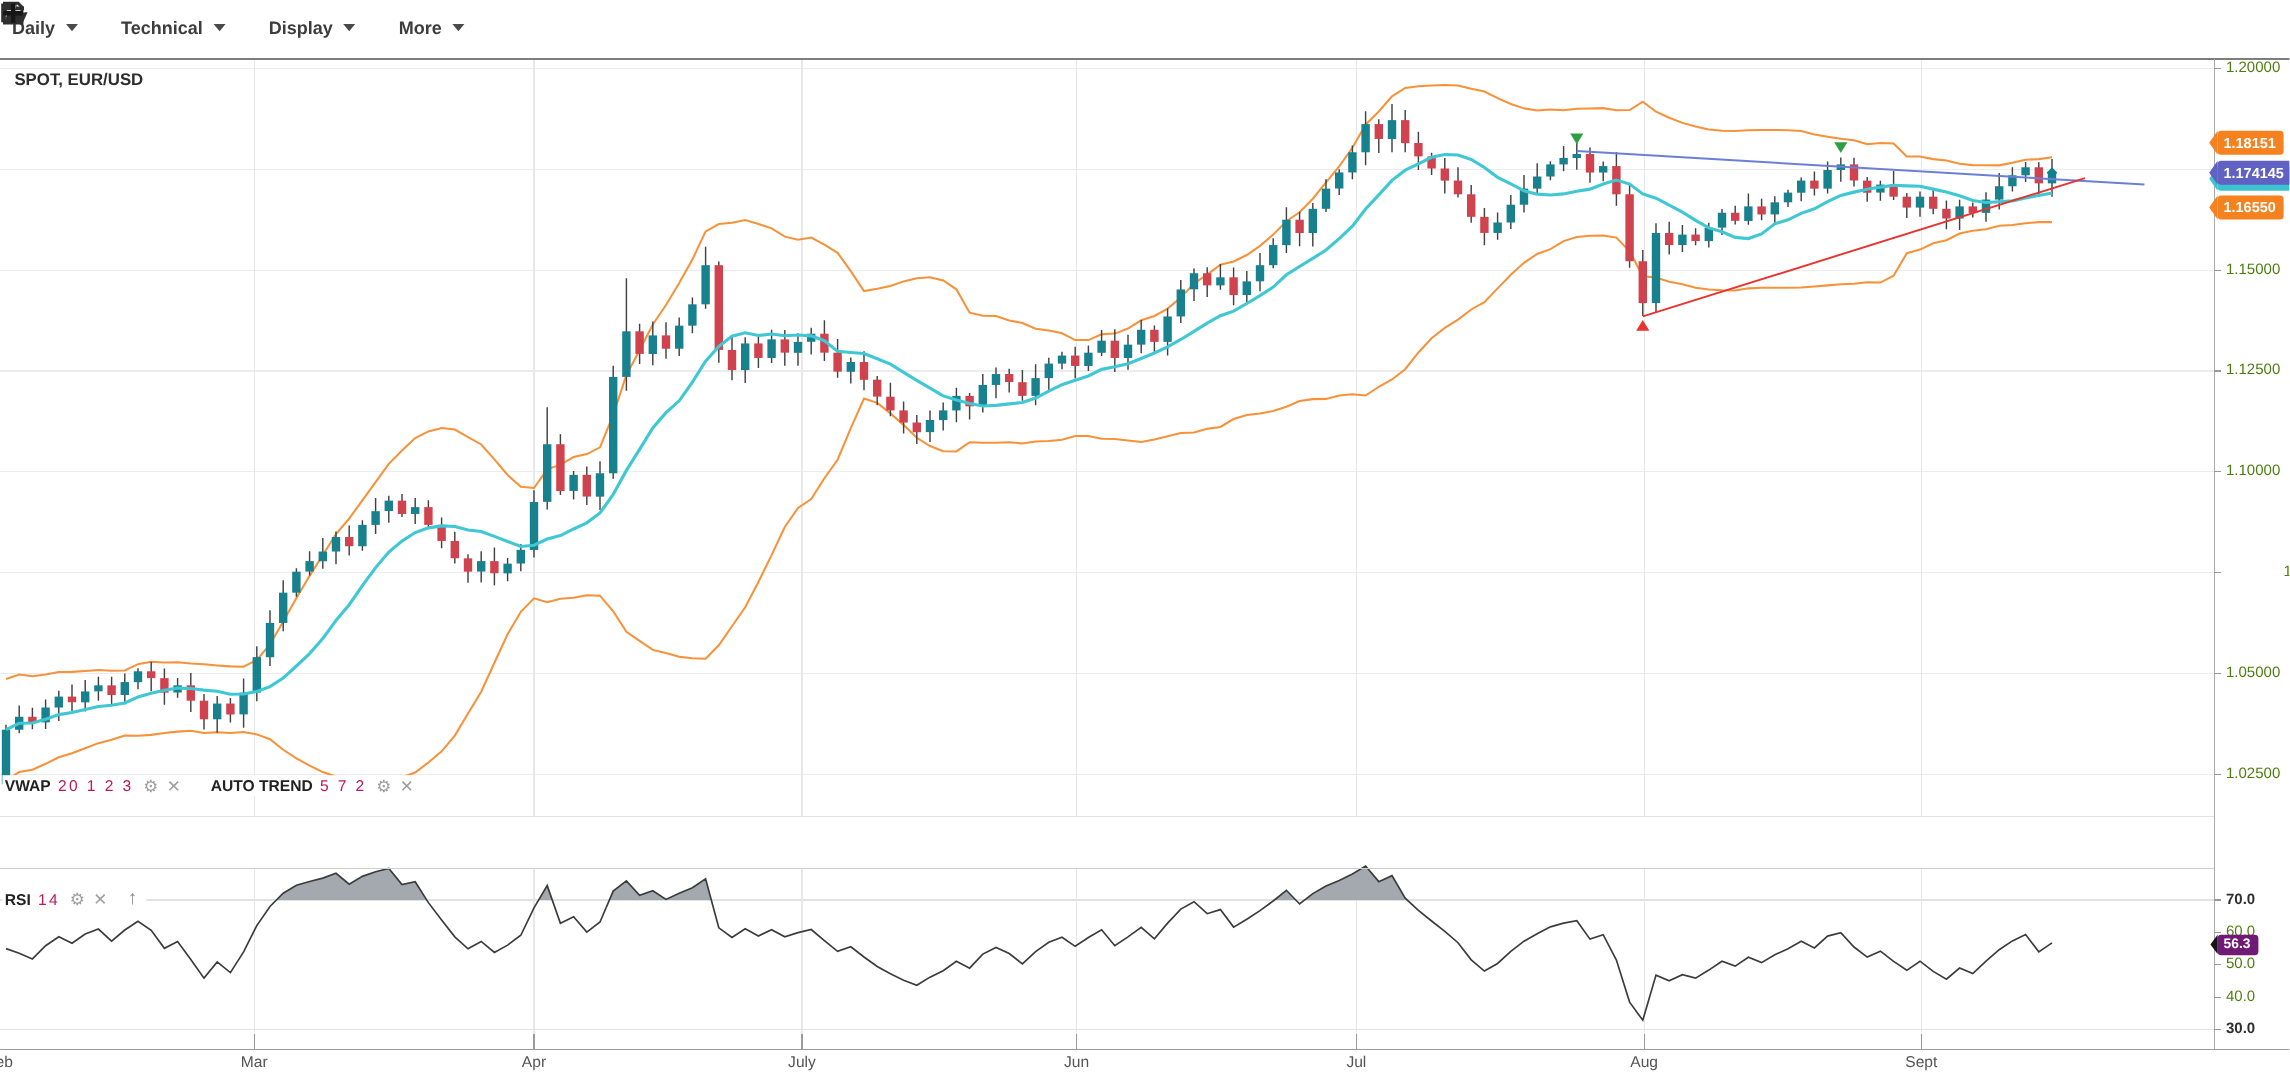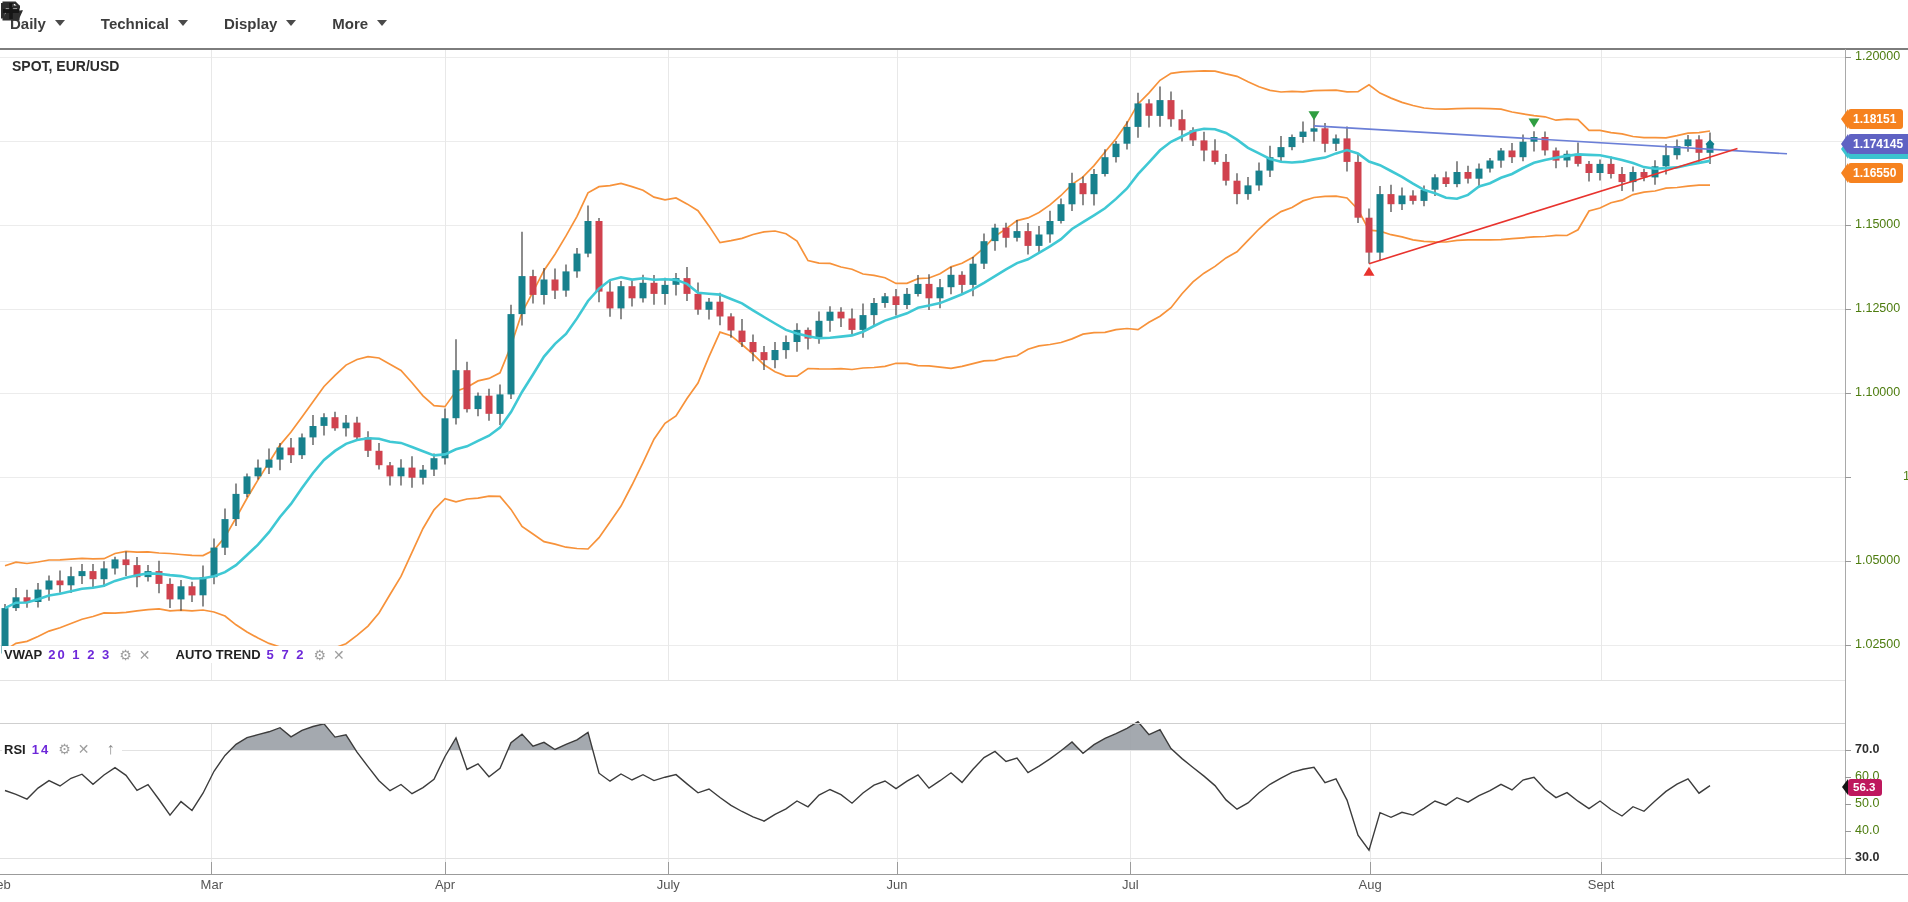--- a/index.html
+++ b/index.html
@@ -15,40 +15,40 @@
   .caret{width:0;height:0;border-left:5px solid transparent;border-right:5px solid transparent;
          border-top:6px solid #4a4a4a;margin-left:9px;}
   .tb-btn{background:none;border:none;cursor:pointer;padding:0;margin-right:22px;
           display:flex;align-items:center;}
   
   .symbol-label{position:absolute;left:12px;top:58px;font-size:14px;font-weight:700;
                 color:#2d2d2d;z-index:4;}
   .ind-row{position:absolute;display:flex;align-items:center;font-size:13px;z-index:4;
            background:#fff;padding:1px 8px 1px 2px;}
   .ind-name{font-weight:700;color:#222;margin-right:6px;white-space:pre;}
-  .ind-params{color:#6d28d9;margin-right:8px;letter-spacing:2px;white-space:pre;font-weight:bold;}
+  .ind-params{color:#be185d;margin-right:8px;letter-spacing:2px;white-space:pre;}
   .ind-icon{color:#9e9e9e;font-size:14px;margin-right:7px;cursor:pointer;line-height:1;}
   .ind-gap{width:18px;}
   .arrow-up{color:#8a8a8a;font-size:16px;margin-left:10px;cursor:pointer;line-height:1;}
   
   #labels{position:absolute;left:0;top:0;z-index:2;}
   .axis-label{position:absolute;font-size:12.5px;color:#4d7c0f;white-space:nowrap;}
   .axis-label.bold{font-weight:700;color:#2f2f2f;}
   .month-label{position:absolute;font-size:13px;color:#555;transform:translateX(-50%);
                white-space:nowrap;}
   
   .tag{position:absolute;left:1848px;height:20px;line-height:20px;padding:0 7px 0 5px;
        border-radius:3px;color:#fff;font-size:12px;font-weight:700;white-space:nowrap;}
   .tag::before{content:"";position:absolute;left:-7px;top:0;
        border-top:10px solid transparent;border-bottom:10px solid transparent;
        border-right:7px solid #000;}
   .tag-orange{background:#f6821f;z-index:4;text-align:right;}  .tag-orange::before{border-right-color:#f6821f;}
   .tag-blue{background:#5f62c3;z-index:4;}    .tag-blue::before{border-right-color:#5f62c3;}
   .tag-cyan{background:#3bc3cf;z-index:3;}    .tag-cyan::before{border-right-color:#3bc3cf;}
-  .tag-black{background:#be185d;height:17px;line-height:17px;font-size:11.5px;z-index:4;}
+  .tag-black{background:#701a75;height:17px;line-height:17px;font-size:11.5px;z-index:4;}
   .tag-black::before{border-top-width:8.5px;border-bottom-width:8.5px;
        border-right-width:6px;left:-6px;border-right-color:#141414;}
 </style>
 </head>
 <body>
 
 <div class="app">
 
   <svg id="chart-svg" width="1908" height="902" viewBox="0 0 1908 902">
       <g shape-rendering="crispEdges">

